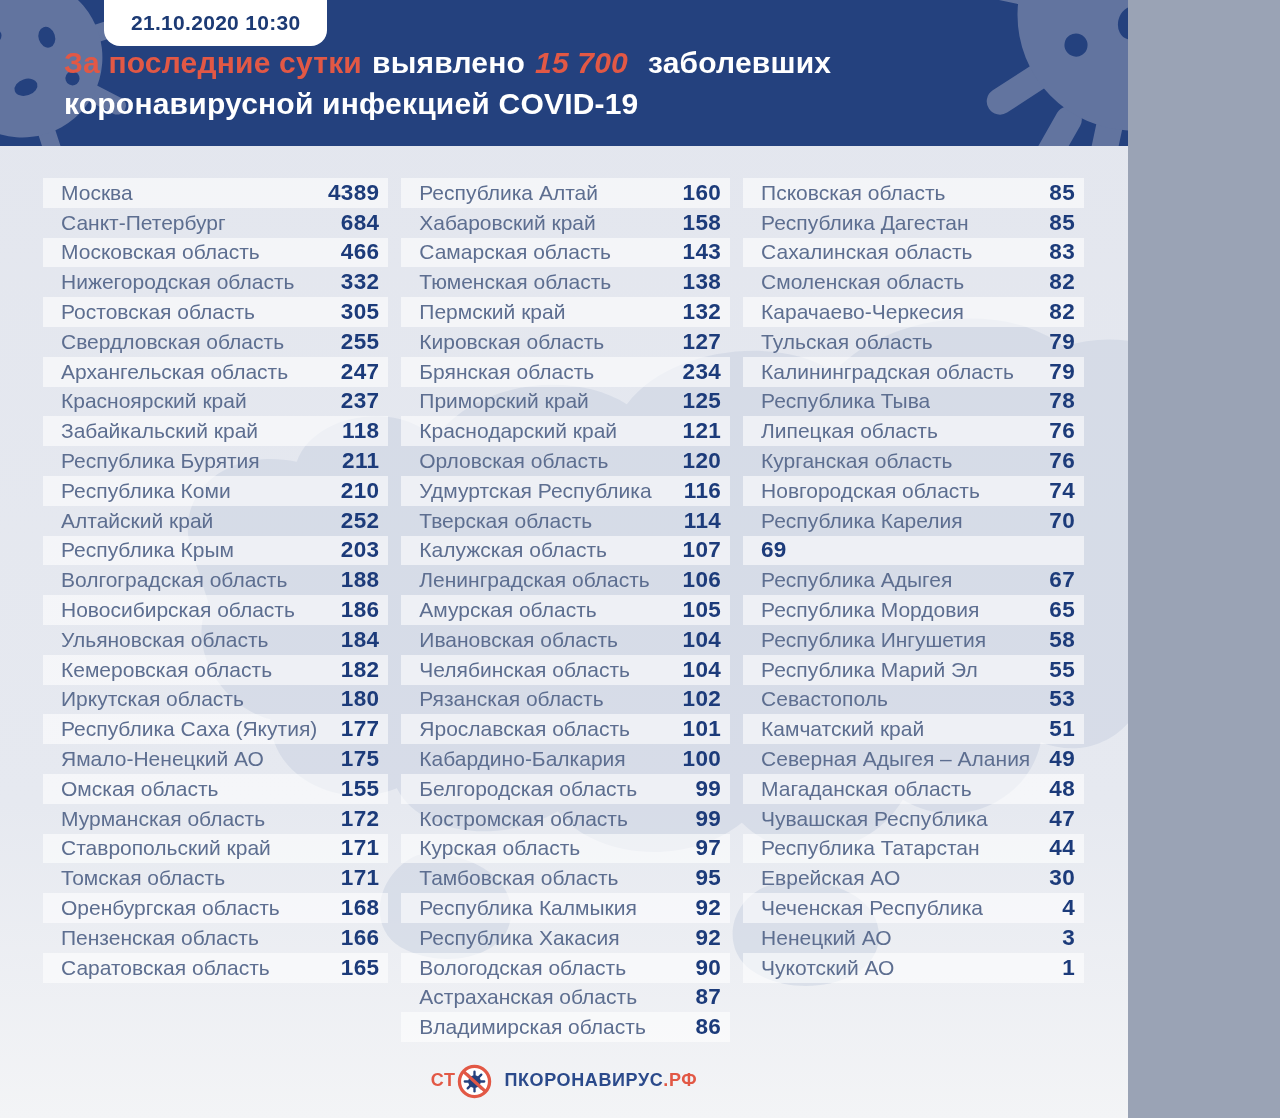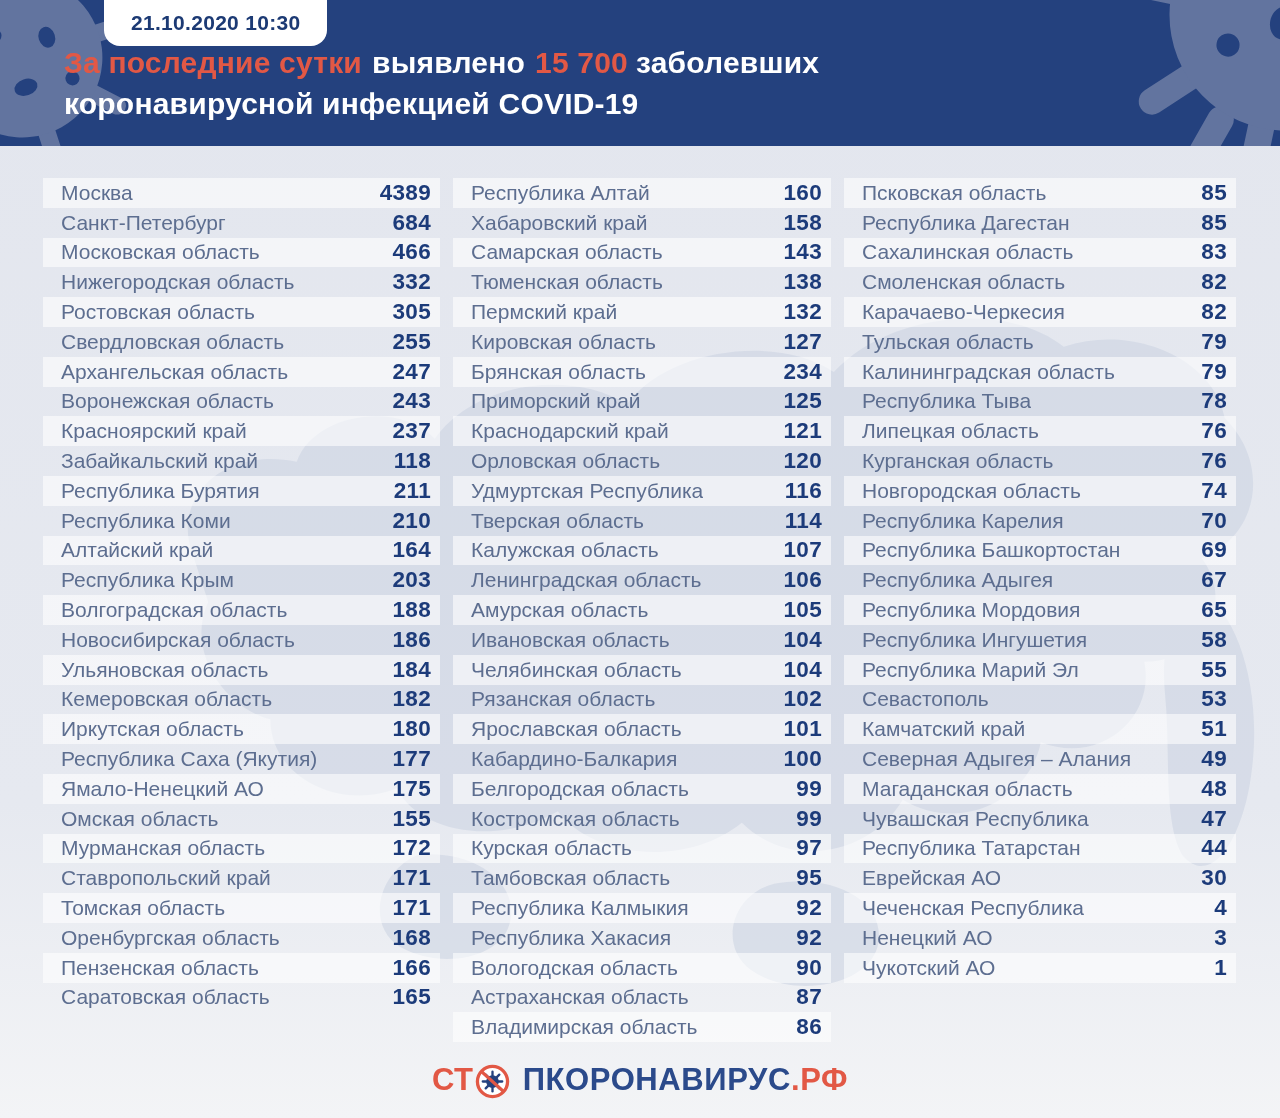--- a/index.html
+++ b/index.html
@@ -1,58 +1,58 @@
 <!DOCTYPE html>
 <html lang="ru"><head>
 <meta charset="utf-8">
 <style>
   * { margin:0; padding:0; box-sizing:border-box; }
   html,body { background:#9aa3b5; }
   .page {
-    position:relative; width:1280px; height:1118px; overflow:hidden;
+    position:relative; width:1128px; height:1118px; overflow:hidden;
     font-family:"Liberation Sans","DejaVu Sans",sans-serif;
     background:linear-gradient(180deg,#e3e6ee 0%,#e6e9f0 72%,#f3f4f6 100%);
   }
   
   .header {
     position:absolute; top:0; left:0; right:0; height:146px;
     background:#24417e; overflow:hidden; z-index:3;
   }
   .virus-tr { position:absolute; top:-150px; right:-170px; width:330px; height:330px; transform:rotate(12deg); }
   .virus-tl { position:absolute; top:-60px; left:-95px; width:235px; height:235px; transform:rotate(-18deg); }
   .date-badge {
     position:absolute; top:0; left:104px; height:46px; padding:0 27px;
     background:#ffffff; border-radius:0 0 16px 16px;
     display:flex; align-items:center; z-index:4;
     color:#1c3a74; font-size:21px; font-weight:700; letter-spacing:.3px;
   }
   .title { position:absolute; left:64px; top:42px; z-index:4; color:#ffffff;
            font-size:30px; font-weight:600; line-height:41px; letter-spacing:.2px; }
   .title .accent { color:#e25845; font-weight:700; }
   .title .seg { margin-right:10px; }
-  .title .num { margin-right:8px; }
+  .title .num { margin-right:20px;font-style:italic; }
   
   .body-area { position:absolute; top:146px; left:0; right:0; bottom:0;border-radius:24px; }
   .map-watermark { position:absolute; left:130px; top:50px; width:1150px; height:950px; opacity:.55; }
   .columns {
     position:absolute; top:32px; left:43px; right:44px; z-index:2;
     display:grid; grid-template-columns:397fr 378fr 392fr; column-gap:13px;
   }
   .row {
     height:29.8px; display:flex; align-items:center; justify-content:space-between;
     padding:0 9px 0 18px;
   }
   .row:nth-child(odd) { background:rgba(255,255,255,0.58); }
   .region { color:#5d6e90; font-size:21px; white-space:nowrap; overflow:hidden; }
   .value  { color:#1c3b7a; font-size:22.5px; font-weight:700; letter-spacing:.3px; }
   
   .footer-logo {
     position:absolute; left:0; right:0; bottom:20px; z-index:2;
     display:flex; align-items:center; justify-content:center;
-    font-size:31px; font-weight:700; letter-spacing:.6px;
+    font-size:18px; font-weight:700; letter-spacing:.6px;
   }
   .footer-logo .red  { color:#e25845; }
   .footer-logo .navy { color:#2b4a8b;margin-left:12px; }
   .logo-icon { width:35px; height:35px; margin:0 1px; position:relative; top:1px; }
 </style>
 </head>
 <body>
 
 <div class="page">
 
@@ -154,42 +154,38 @@
           </div>
           <div class="row">
             <span class="region">Свердловская область</span>
             <span class="value">255</span>
           </div>
           <div class="row">
             <span class="region">Архангельская область</span>
             <span class="value">247</span>
           </div>
           <div class="row">
-            <span class="region">Воронежская область</span>
-            <span class="value">243</span>
-          </div>
-          <div class="row">
             <span class="region">Красноярский край</span>
             <span class="value">237</span>
           </div>
           <div class="row">
             <span class="region">Забайкальский край</span>
             <span class="value">118</span>
           </div>
           <div class="row">
             <span class="region">Республика Бурятия</span>
             <span class="value">211</span>
           </div>
           <div class="row">
             <span class="region">Республика Коми</span>
             <span class="value">210</span>
           </div>
           <div class="row">
             <span class="region">Алтайский край</span>
-            <span class="value">164</span>
+            <span class="value">252</span>
           </div>
           <div class="row">
             <span class="region">Республика Крым</span>
             <span class="value">203</span>
           </div>
           <div class="row">
             <span class="region">Волгоградская область</span>
             <span class="value">188</span>
           </div>
           <div class="row">
@@ -406,21 +402,20 @@
           </div>
           <div class="row">
             <span class="region">Новгородская область</span>
             <span class="value">74</span>
           </div>
           <div class="row">
             <span class="region">Республика Карелия</span>
             <span class="value">70</span>
           </div>
           <div class="row">
-            <span class="region">Республика Башкортостан</span>
             <span class="value">69</span>
           </div>
           <div class="row">
             <span class="region">Республика Адыгея</span>
             <span class="value">67</span>
           </div>
           <div class="row">
             <span class="region">Республика Мордовия</span>
             <span class="value">65</span>
           </div>

